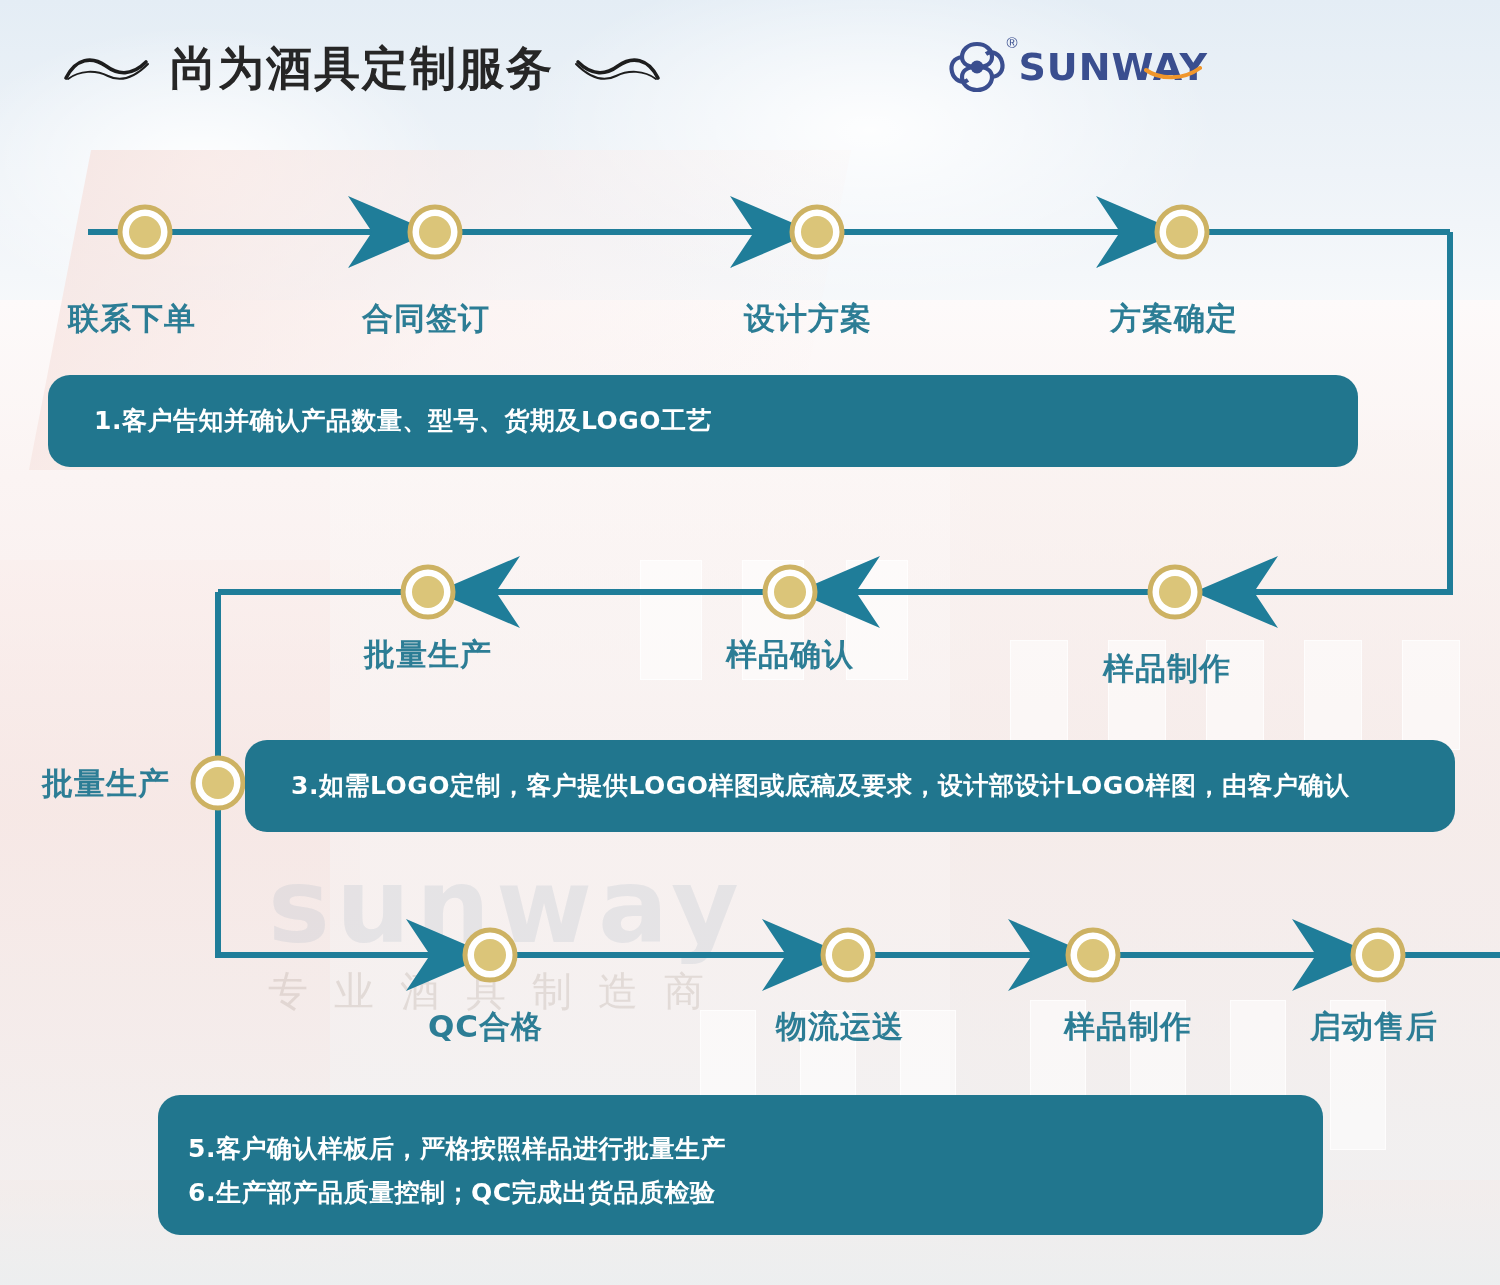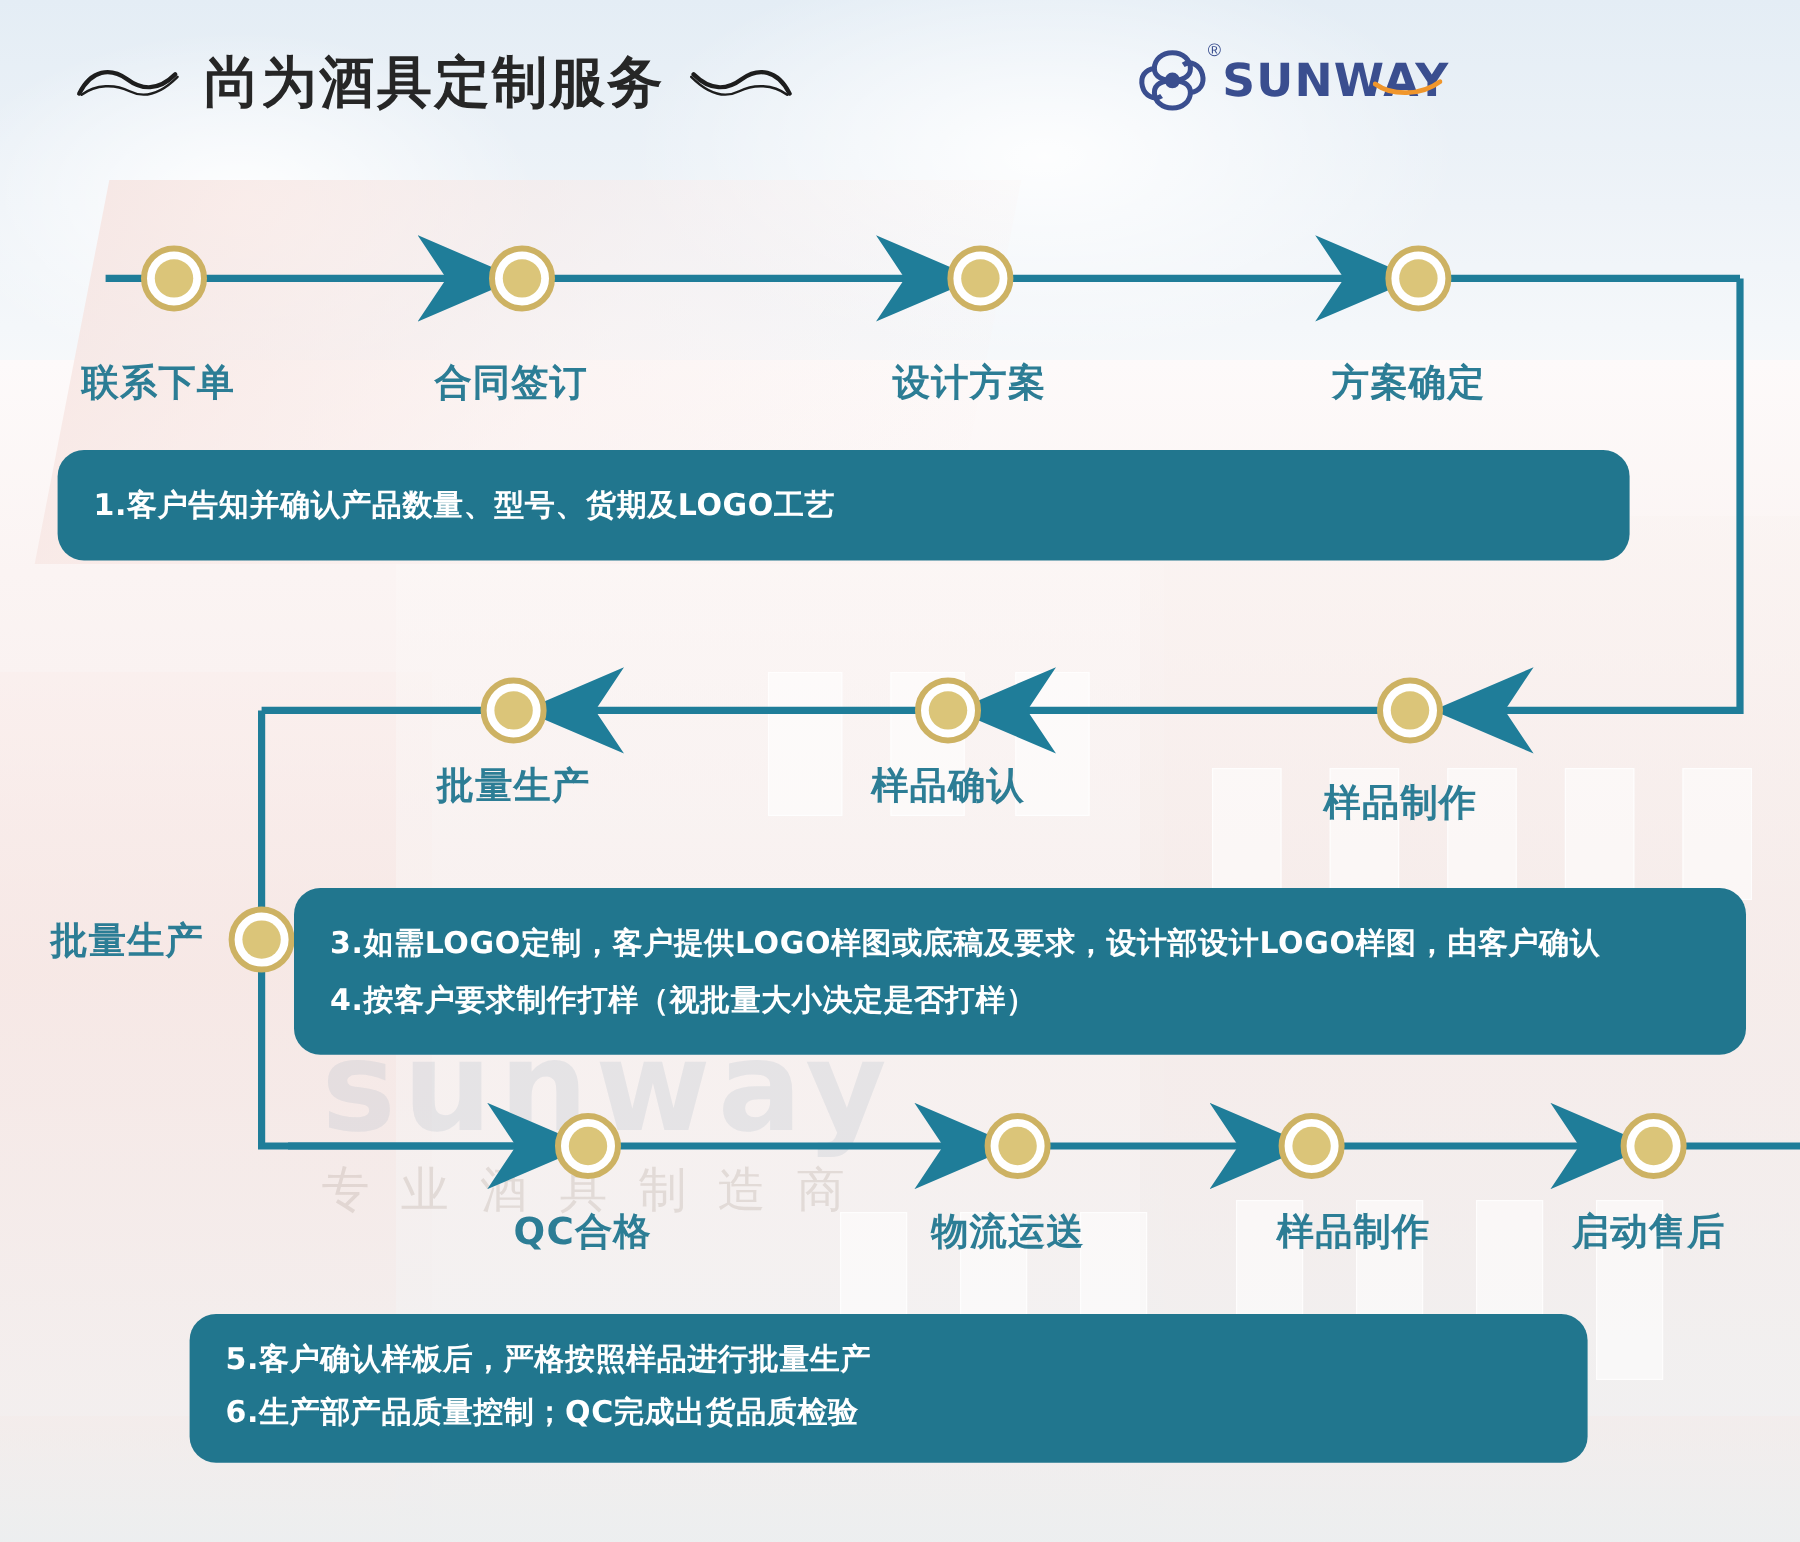--- a/index.html
+++ b/index.html
@@ -121,33 +121,33 @@
     letter-spacing: 1px;
     font-family: "DejaVu Sans", sans-serif;
   }
 
   
   .info-box {
     position: absolute;
     background: #21768e;
     border-radius: 22px;
     color: #ffffff;
-    padding: 22px 30px;
+    padding: 22px 46px;
   }
   .info-line {
     font-size: 25px;
     font-weight: 700;
     line-height: 1.9;
     white-space: nowrap;
     letter-spacing: .5px;
     font-family: "DejaVu Sans", sans-serif;
   }
   #info-box-1 { left: 48px;  top: 375px;  width: 1310px; }
   #info-box-2 { left: 245px; top: 740px;  width: 1210px; }
-  #info-box-3 { left: 158px; top: 1095px; width: 1165px; padding: 16px 30px 20px; }
+  #info-box-3 { left: 158px; top: 1095px; width: 1165px; padding: 32px 30px 20px; }
   #info-box-3 .info-line { line-height: 1.75; }
 </style>
 </head>
 <body>
 
 <div id="page">
 
   <div class="bg-layer">
     <div class="bg-sky"></div>
     <div class="bg-cloud-a"></div>
@@ -315,21 +315,20 @@
   <div class="node-label" style="left:776px;top:1006px;">物流运送</div>
   <div class="node-label" style="left:1064px;top:1006px;">样品制作</div>
   <div class="node-label" style="left:1310px;top:1006px;">启动售后</div>
 
   <div class="info-box" id="info-box-1">
     <div class="info-line">1.客户告知并确认产品数量、型号、货期及LOGO工艺</div>
   </div>
 
   <div class="info-box" id="info-box-2">
     <div class="info-line">3.如需LOGO定制，客户提供LOGO样图或底稿及要求，设计部设计LOGO样图，由客户确认</div>
-    <div class="info-line">4.按客户要求制作打样（视批量大小决定是否打样）</div>
   </div>
 
   <div class="info-box" id="info-box-3">
     <div class="info-line">5.客户确认样板后，严格按照样品进行批量生产</div>
     <div class="info-line">6.生产部产品质量控制；QC完成出货品质检验</div>
   </div>
 
 </div>
 
 </body></html>

